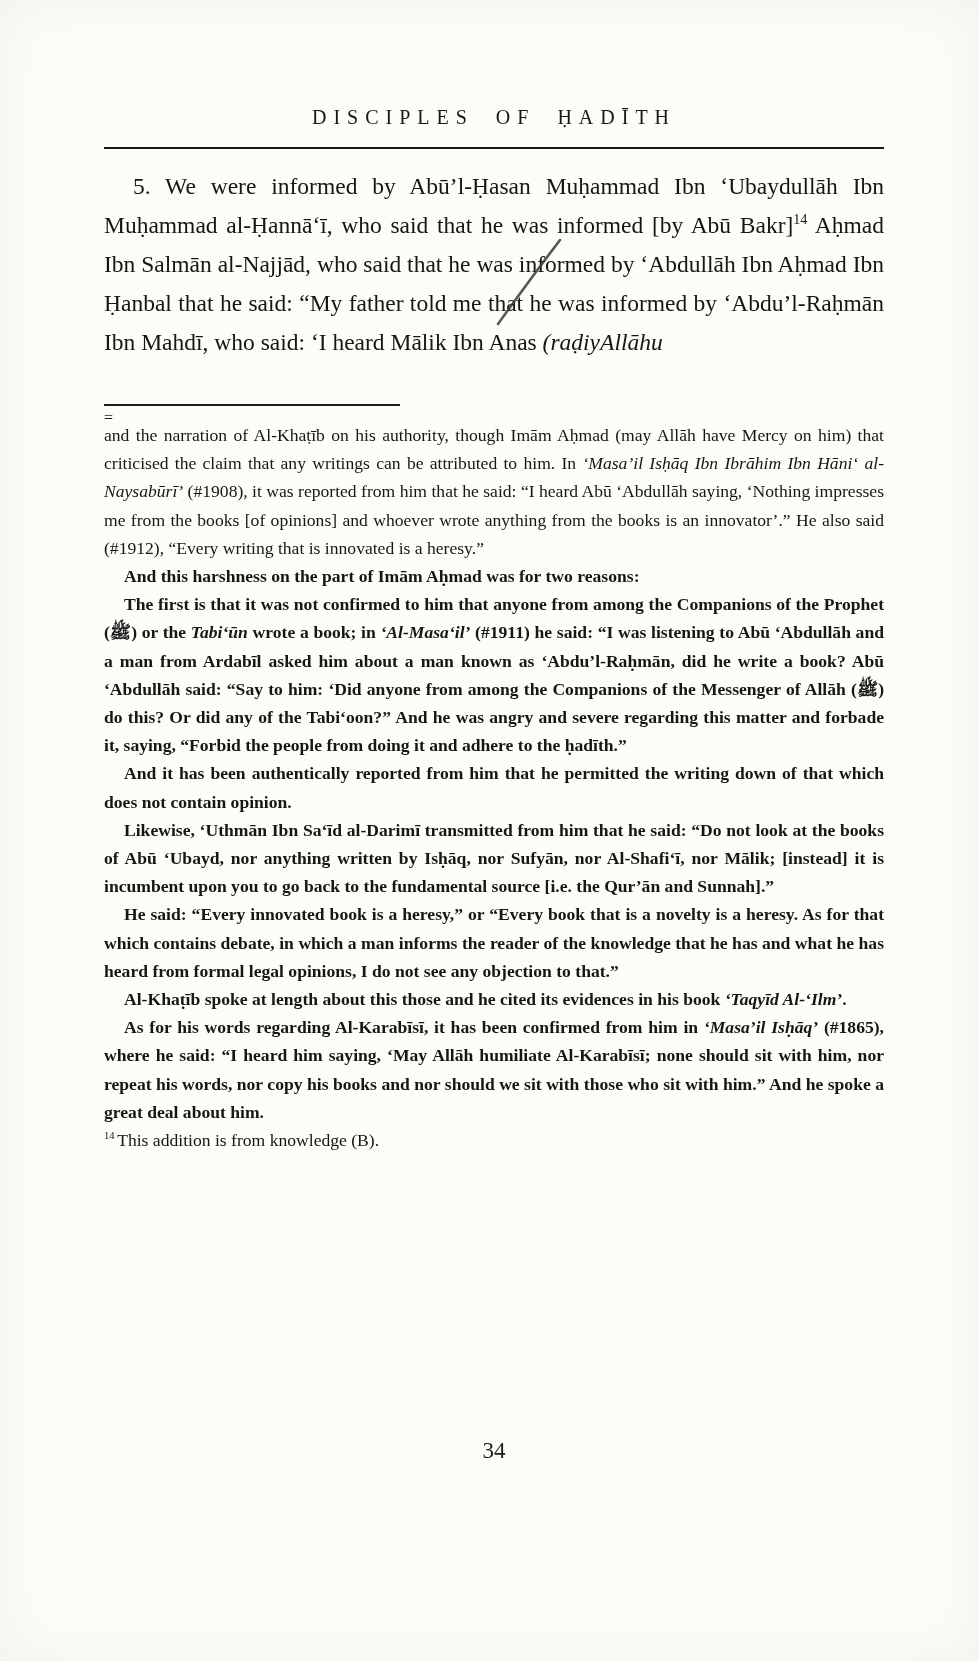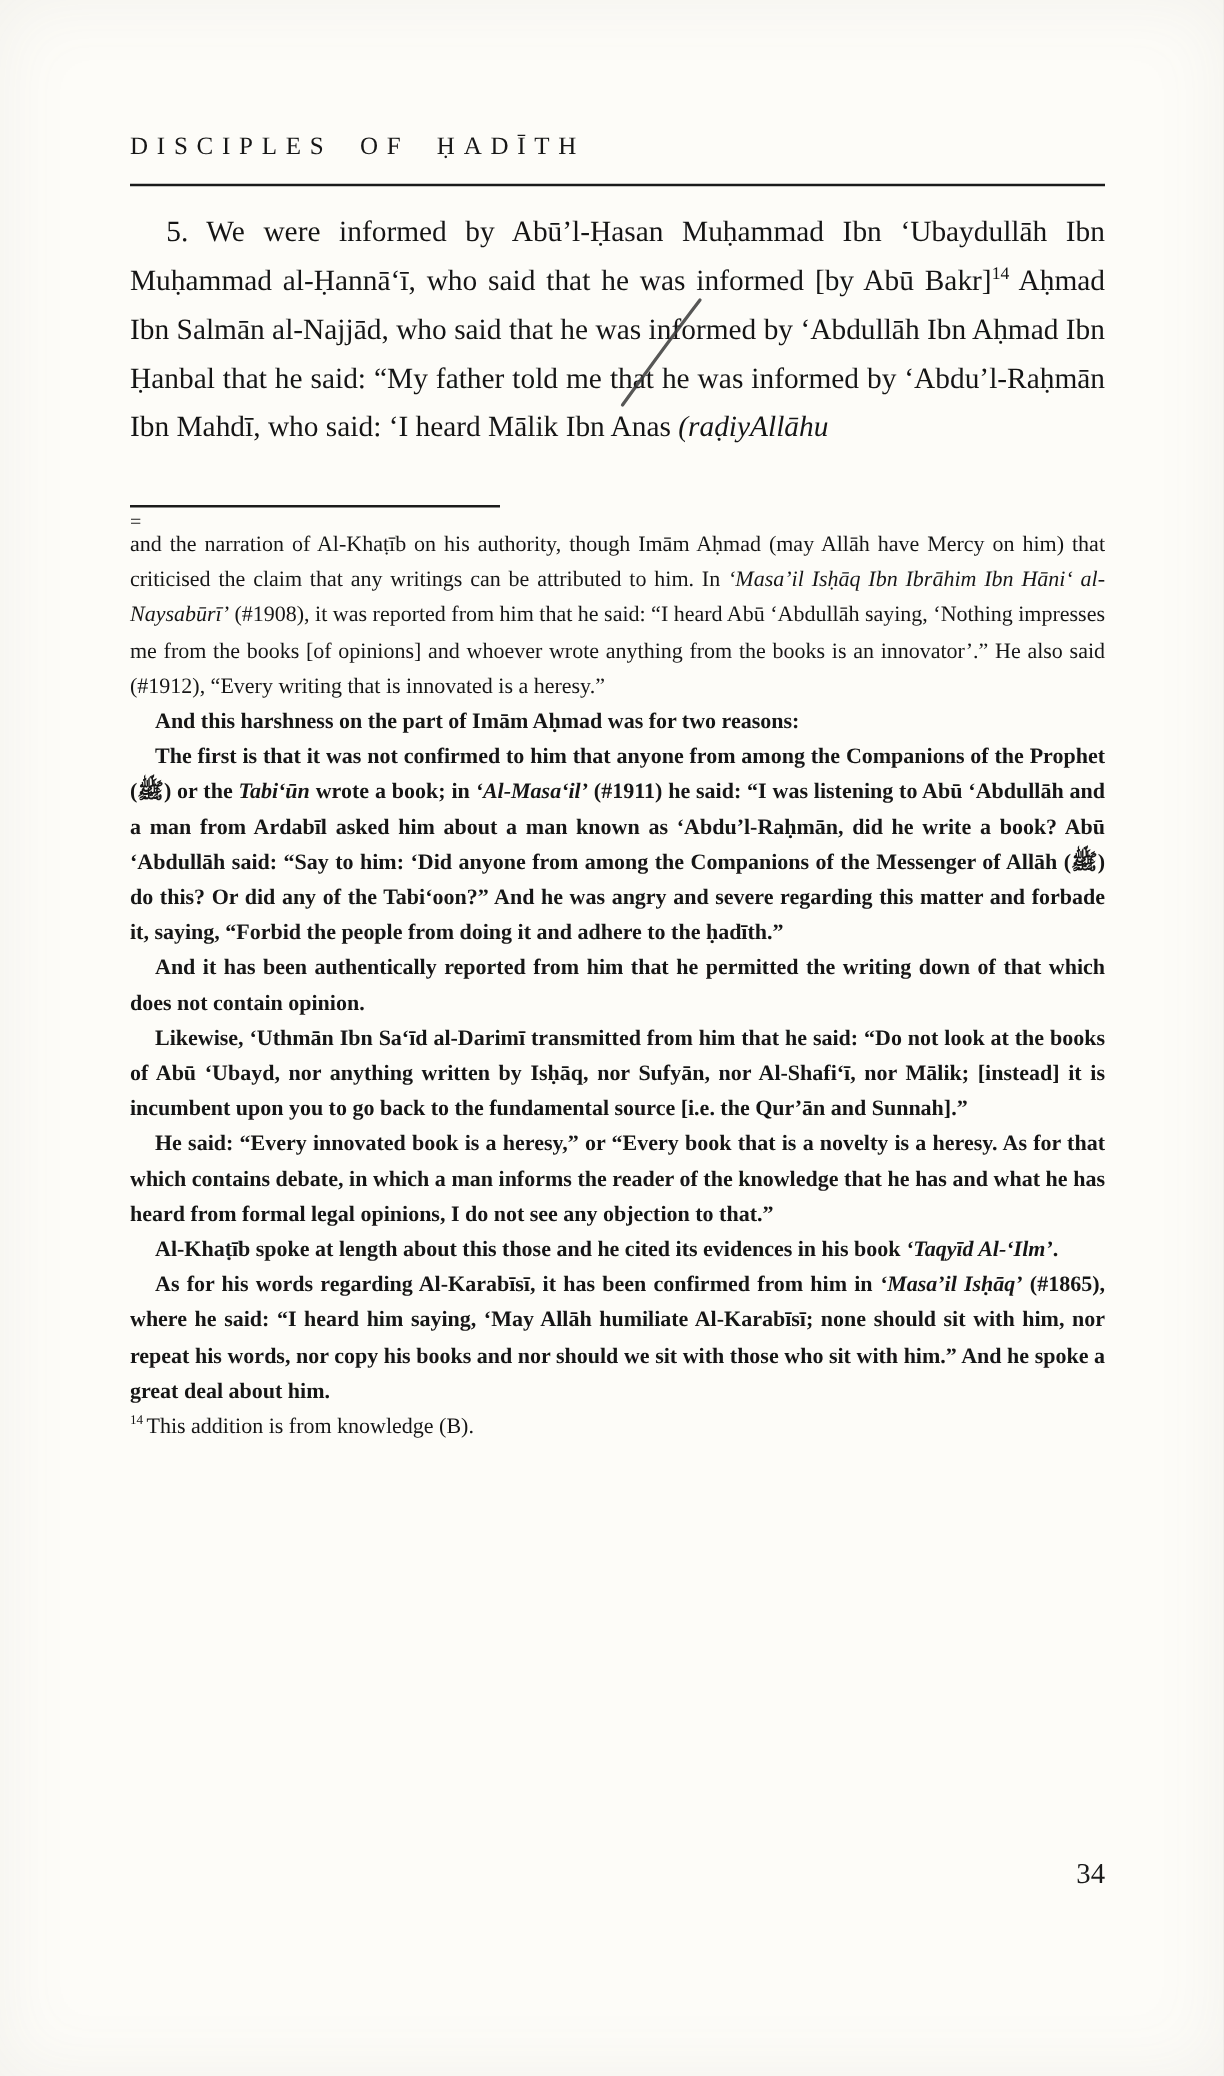--- a/index.html
+++ b/index.html
@@ -12,21 +12,21 @@
     background: #fdfcf8;
     color: #1b1b1b;
     font-family: "Liberation Serif", serif;
     overflow: hidden;
     box-shadow: inset 0 0 60px rgba(120,115,100,0.08);
   }
   .col { position: absolute; left: 104px; width: 780px; }
 
   .running-header {
     top: 106px;
-    text-align: left;
+    text-align: center;
     font-size: 20px;
     letter-spacing: 7px;
     word-spacing: 10px;
     color: #171717;
   }
   .header-rule {
     top: 147px;
     height: 2px;
     background: #1a1a1a;
   }
@@ -59,24 +59,23 @@
   .footnote-text .para {
     font-size: 17.6px;
     line-height: 28.2px;
     text-align: justify;
     color: #161616;
   }
   .footnote-text .para.indent { text-indent: 20px; font-weight: bold; }
 
   .page-number {
     top: 1438px;
-    text-align: right;
+    text-align: center;
     font-size: 23px;
     color: #1b1b1b;
-    margin-top: 48px;
   }
 
   .pen-mark {
     position: absolute;
     left: 468px;
     top: 234px;
     pointer-events: none;
   }
 </style>
 </head>

